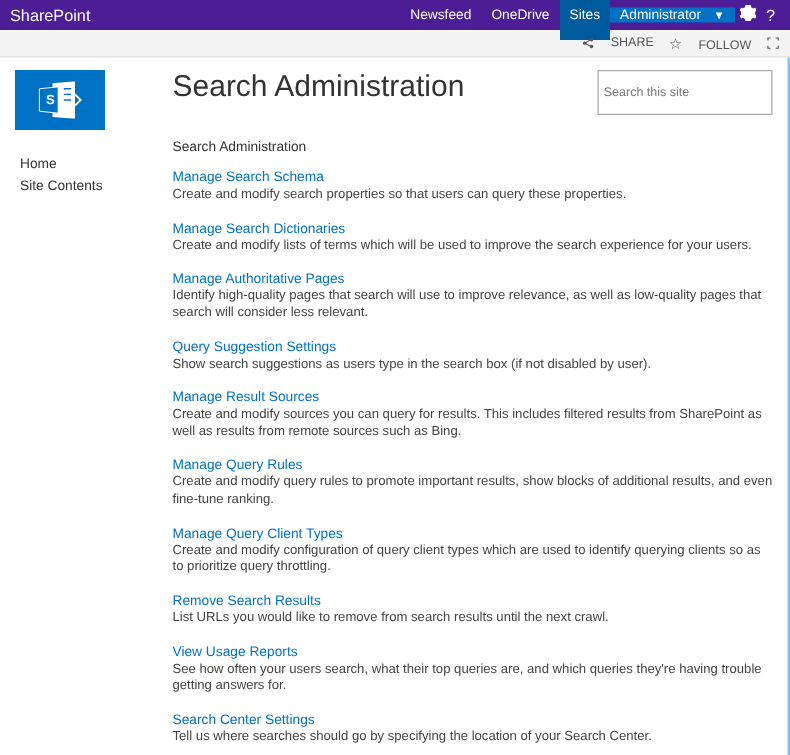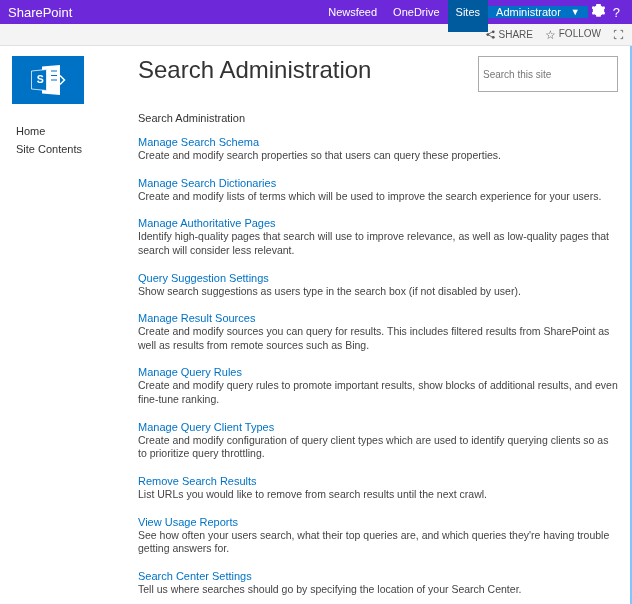--- a/index.html
+++ b/index.html
@@ -1,26 +1,26 @@
 <!DOCTYPE html>
 <html><head>
 <meta charset="utf-8">
 <style>
 * { margin:0; padding:0; box-sizing:border-box; }
 body { font-family:"Segoe UI",Arial,sans-serif; font-size:11px; color:#333; background:#fff; width:632px; }
-.topbar { background:#6d28d9; color:#fff; height:24px; display:flex; align-items:center; padding:0 8px; }
+.topbar { background:#4c1d95; color:#fff; height:24px; display:flex; align-items:center; padding:0 8px; }
 .brand { font-size:13px; font-weight:400; }
 .topnav { margin-left:auto; display:flex; align-items:center; gap:0; }
 .topnav-link { color:#fff; font-size:11px; padding:0 8px; height:40px; display:flex; align-items:center; cursor:pointer; }
 .topnav-link.active { background:#005a9e; }
 .admin-section { display:flex; align-items:center; gap:8px; padding:0 8px; background:#0072c6; }
 .admin-section .caret { margin-left:2px; font-size:9px; }
 .gear, .help { color:#fff; font-size:13px; cursor:pointer; padding:0 4px; }
 .subbar { background:#f4f4f4; border-bottom:1px solid #e0e0e0; height:22px; display:flex; align-items:center; justify-content:flex-end; padding:0 8px; gap:12px; font-size:10px; color:#555; }
-.subbar-item { display:flex; align-items:flex-start; gap:3px; cursor:pointer; }
+.subbar-item { display:flex; align-items:flex-end; gap:13px; cursor:pointer; }
 .subbar-item svg { width:11px; height:11px; }
 .page { display:flex; padding:10px 12px 20px 12px; border-right:2px solid #7fc5ff; border-bottom:2px solid #7fc5ff; }
 .leftcol { width:126px; flex-shrink:0; }
 .logo-tile { width:72px; height:48px; background:#0072c6; display:flex; align-items:center; justify-content:center; margin-bottom:18px; }
 .logo-tile svg { width:36px; height:30px; }
 .leftnav a { display:block; font-size:11px; color:#333; text-decoration:none; padding:3px 4px; cursor:pointer; }
 .main { flex:1; }
 .titlerow { display:flex; align-items:flex-start; justify-content:space-between; margin-bottom:20px; }
 h1 { font-size:24px; font-weight:300; color:#333; }
 .searchbox { border:1px solid #ababab; height:36px; width:140px; display:flex; align-items:center; padding:0 4px; background:#fff; }

